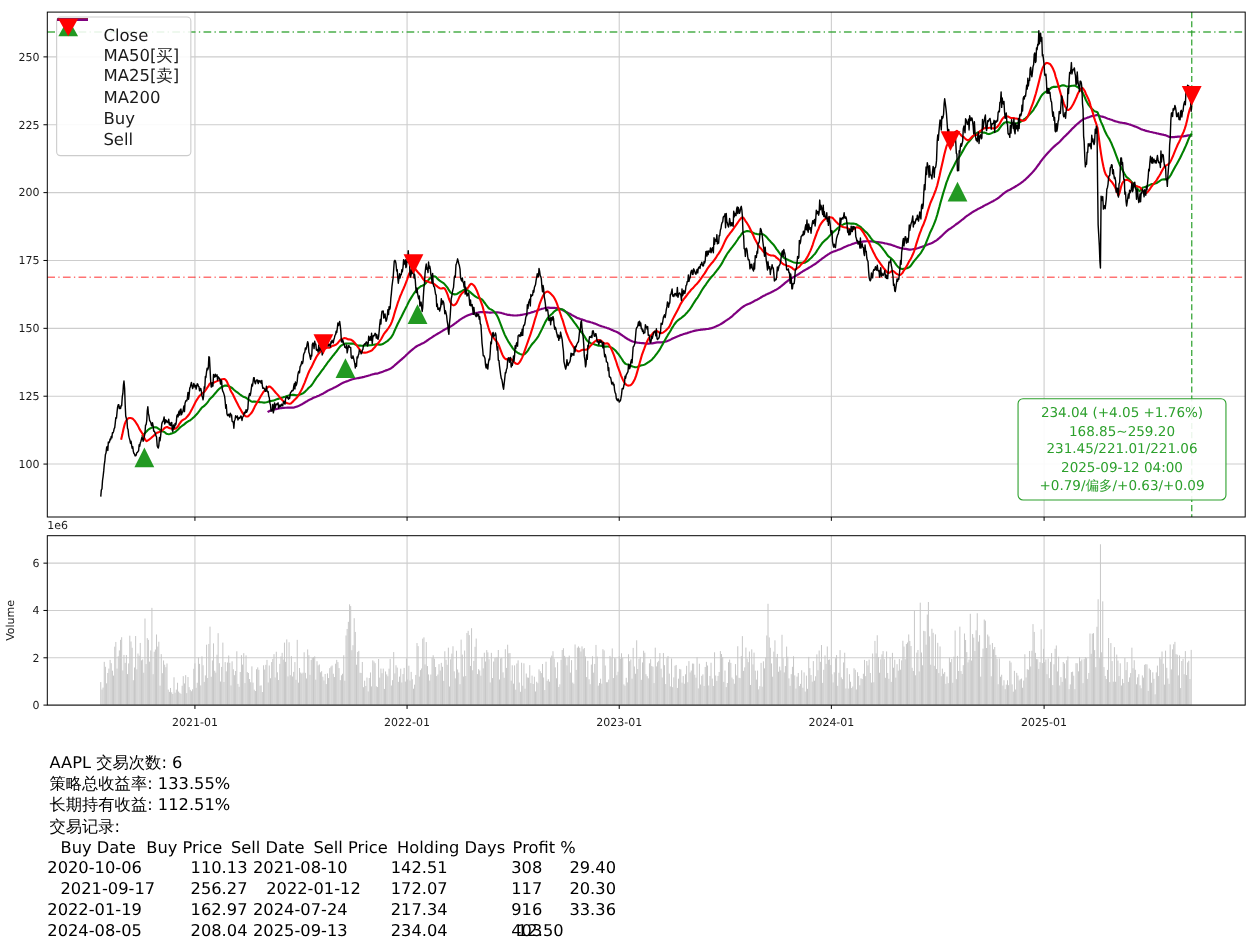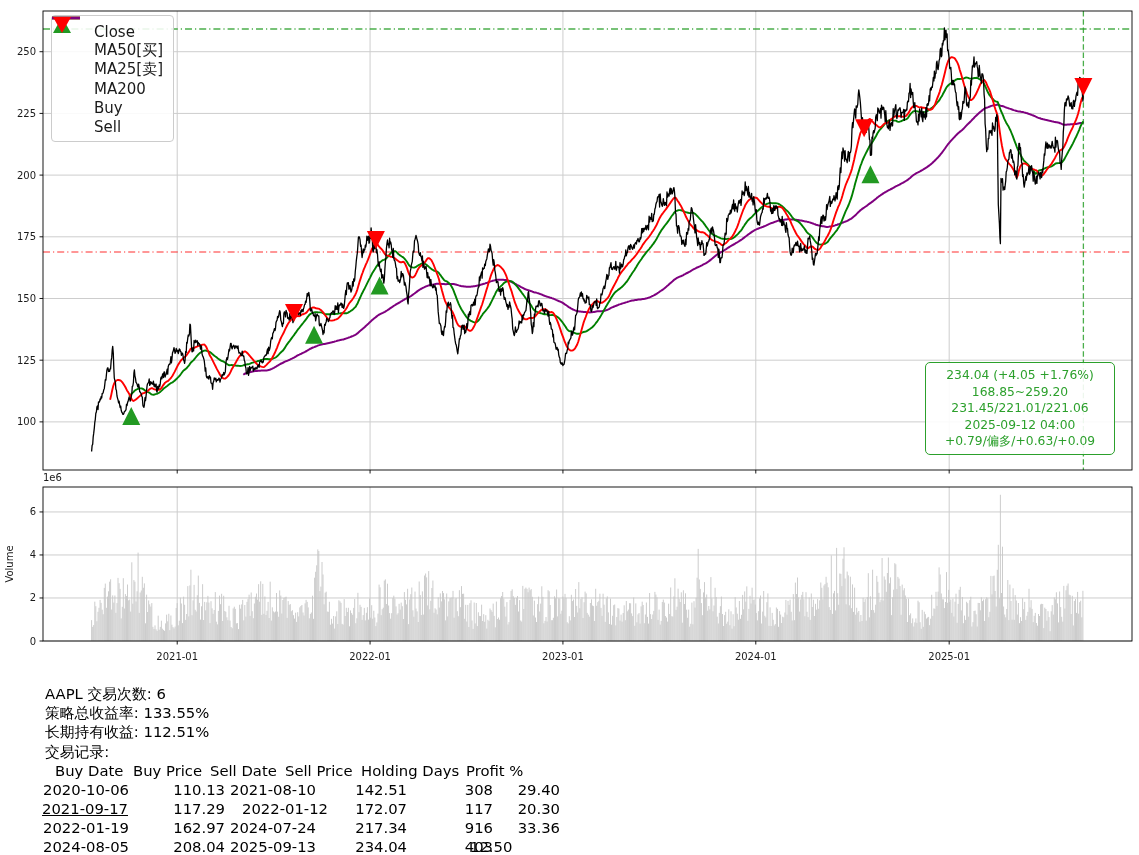--- a/index.html
+++ b/index.html
@@ -185,22 +185,22 @@
       </div>
       <div class="trow" style="top: 780.7px;">
         <span class="tcell" style="left: 43px; width: 98px; text-align: left;">2020-10-06</span>
         <span class="tcell" style="left: 135px; width: 90px; text-align: right;">110.13</span>
         <span class="tcell" style="left: 230px; width: 98px; text-align: left;">2021-08-10</span>
         <span class="tcell" style="left: 317px; width: 90px; text-align: right;">142.51</span>
         <span class="tcell" style="left: 403px; width: 90px; text-align: right;">308</span>
         <span class="tcell" style="left: 470px; width: 90px; text-align: right;">29.40</span>
       </div>
       <div class="trow" style="top: 799.9px;">
-        <span class="tcell" style="left: 30px; width: 98px; text-align: right; text-decoration: underline;">2021-09-17</span>
-        <span class="tcell" style="left: 135px; width: 90px; text-align: right;">117.29</span>
+        <span class="tcell" style="left: 55px; width: 98px; text-align: left;">2021-09-17</span>
+        <span class="tcell" style="left: 135px; width: 90px; text-align: right;">256.27</span>
         <span class="tcell" style="left: 230px; width: 98px; text-align: right;">2022-01-12</span>
         <span class="tcell" style="left: 317px; width: 90px; text-align: right;">172.07</span>
         <span class="tcell" style="left: 403px; width: 90px; text-align: right;">117</span>
         <span class="tcell" style="left: 470px; width: 90px; text-align: right;">20.30</span>
       </div>
       <div class="trow" style="top: 819.1px;">
         <span class="tcell" style="left: 43px; width: 98px; text-align: left;">2022-01-19</span>
         <span class="tcell" style="left: 135px; width: 90px; text-align: right;">162.97</span>
         <span class="tcell" style="left: 230px; width: 98px; text-align: left;">2024-07-24</span>
         <span class="tcell" style="left: 317px; width: 90px; text-align: right;">217.34</span>

